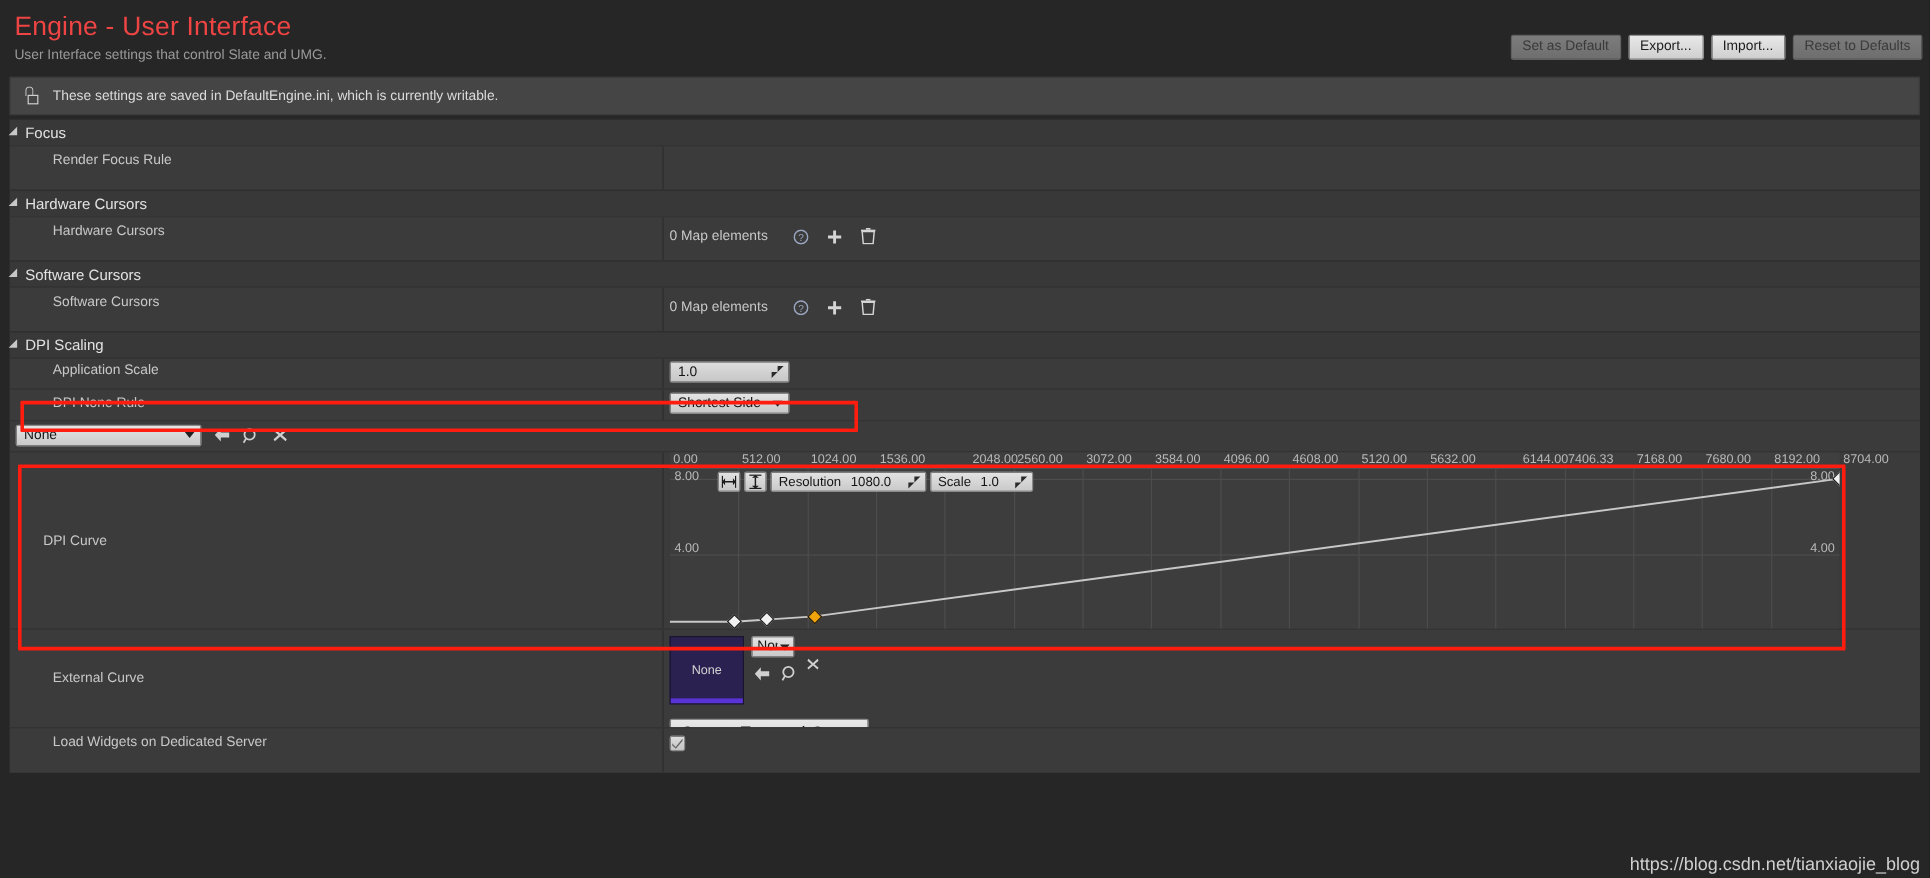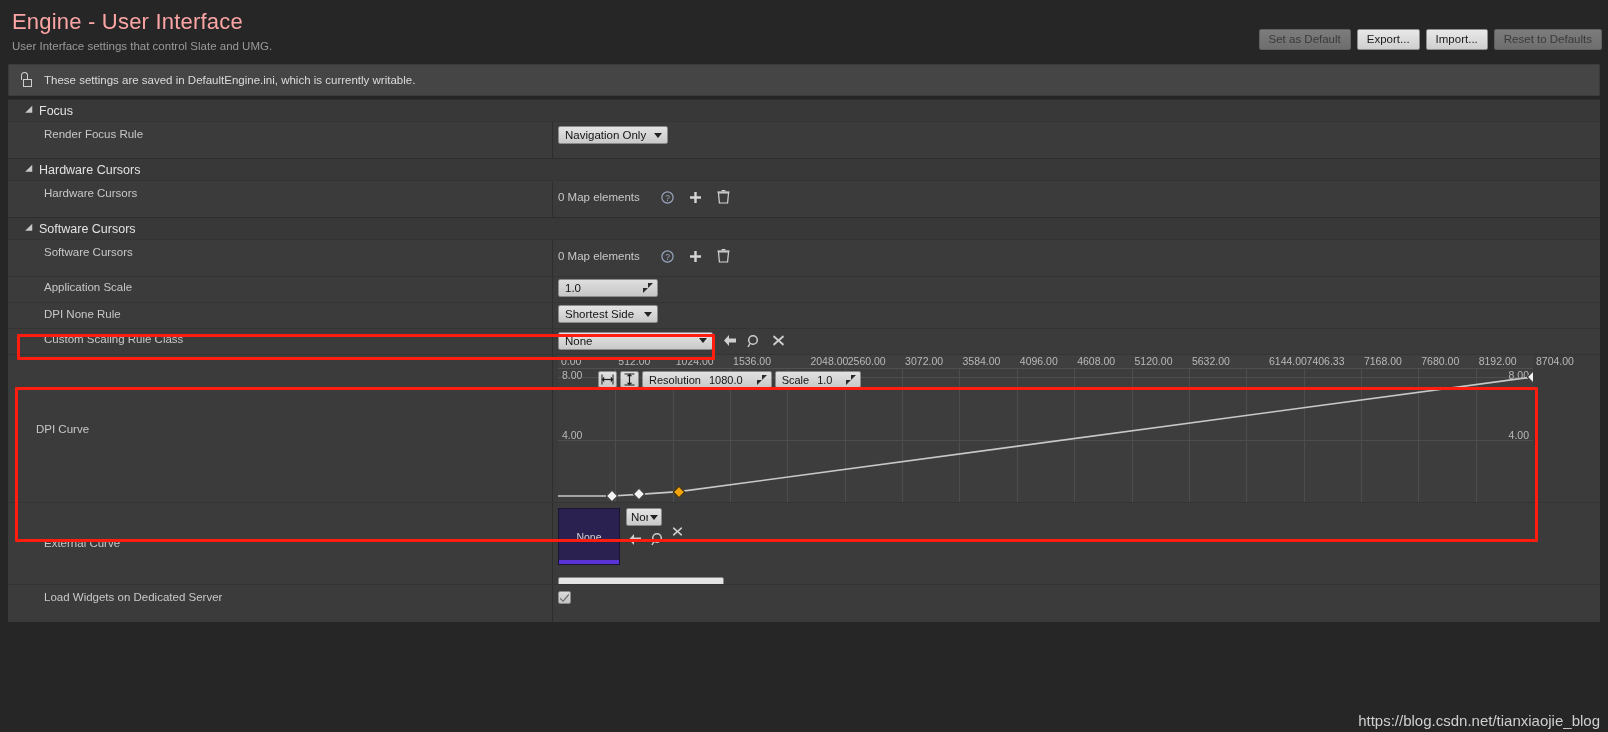--- a/index.html
+++ b/index.html
@@ -22,21 +22,21 @@
   
   .header {
     position: relative;
     height: 62px;
     background: #262626;
     padding: 6px 0 0 10px;
   }
   .page-title {
     font-size: 22px;
     font-weight: normal;
-    color: #fca5a5;
+    color: #ef4444;
     letter-spacing: .2px;
     margin: 0;
     padding: 2px 0 0 2px;
     line-height: 28px;
   }
   .page-subtitle {
     font-size: 11.5px;
     color: #9a9a9a;
     padding: 4px 0 0 2px;
   }
@@ -101,21 +101,21 @@
   }
 
   
   .plist { margin: 3px 8px 0 8px; }
 
   .cat-header {
     background: #383838;
     height: 22px;
     display: flex;
     align-items: center;
-    padding-left: 20px;
+    padding-left: 2px;
     border-top: 1px solid #2d2d2d;
     font-size: 12.5px;
     color: #e2e2e2;
   }
   .cat-header .tri {
     width: 0; height: 0;
     border-left: 5px solid #c8c8c8;
     border-top: 5px solid transparent;
     border-bottom: 5px solid transparent;
     margin-right: 6px;
@@ -412,26 +412,20 @@
   </div>
 
   <div class="plist">
 
     <div class="cat-header">
       <span class="tri"></span>
       <span class="cat-title">Focus</span>
     </div>
     <div class="prow" style="height:37px">
       <div class="pname">Render Focus Rule</div>
-      <div class="pval">
-        <div class="combo">
-          <span>Navigation Only</span>
-          <span class="caret"></span>
-        </div>
-      </div>
     </div>
 
     <div class="cat-header">
       <span class="tri"></span>
       <span class="cat-title">Hardware Cursors</span>
     </div>
     <div class="prow" style="height:37px">
       <div class="pname">Hardware Cursors</div>
       <div class="pval" style="align-items:center;padding-top:0">
         <span class="maptext" style="width:100px;padding-top:0">0 Map elements</span>
@@ -478,20 +472,24 @@
         <span class="iconbtn" style="margin-left:10px">
           <svg width="13" height="14" viewBox="0 0 13 14">
               <path d="M1.5 3 H11.5 L10.6 13 H2.4 Z" fill="none" stroke="#d5d5d5" stroke-width="1.2"></path>
               <rect x="0.5" y="1.4" width="12" height="1.4" fill="#d5d5d5"></rect>
               <rect x="4.6" y="0" width="3.8" height="1.4" fill="#d5d5d5"></rect>
             </svg>
         </span>
       </div>
     </div>
 
+    <div class="cat-header">
+      <span class="tri"></span>
+      <span class="cat-title">DPI Scaling</span>
+    </div>
 
     <div class="prow" style="height:24px">
       <div class="pname" style="padding-top:4px">Application Scale</div>
       <div class="pval" style="padding-top:2px">
         <div class="numfield">
           <span>1.0</span>
           <span class="spin"></span>
         </div>
       </div>
     </div>
@@ -500,21 +498,20 @@
       <div class="pname" style="padding-top:5px">DPI None Rule</div>
       <div class="pval" style="padding-top:2px">
         <div class="combo combo-wide" style="width:100px">
           <span>Shortest Side</span>
           <span class="caret"></span>
         </div>
       </div>
     </div>
 
     <div class="prow" style="height:22px">
-      <div class="pname" style="padding-top:4px">Custom Scaling Rule Class</div>
       <div class="pval" style="padding-top:2px;align-items:center">
         <div class="combo" style="width:155px;justify-content:space-between">
           <span>None</span>
           <span class="caret"></span>
         </div>
         <span class="iconbtn" style="margin-left:8px">
           <svg width="14" height="13" viewBox="0 0 14 13">
               <path d="M6 1 L1 6.5 L6 12 V8.6 H13 V4.4 H6 Z" fill="#cfcfcf"></path>
             </svg>
         </span>

